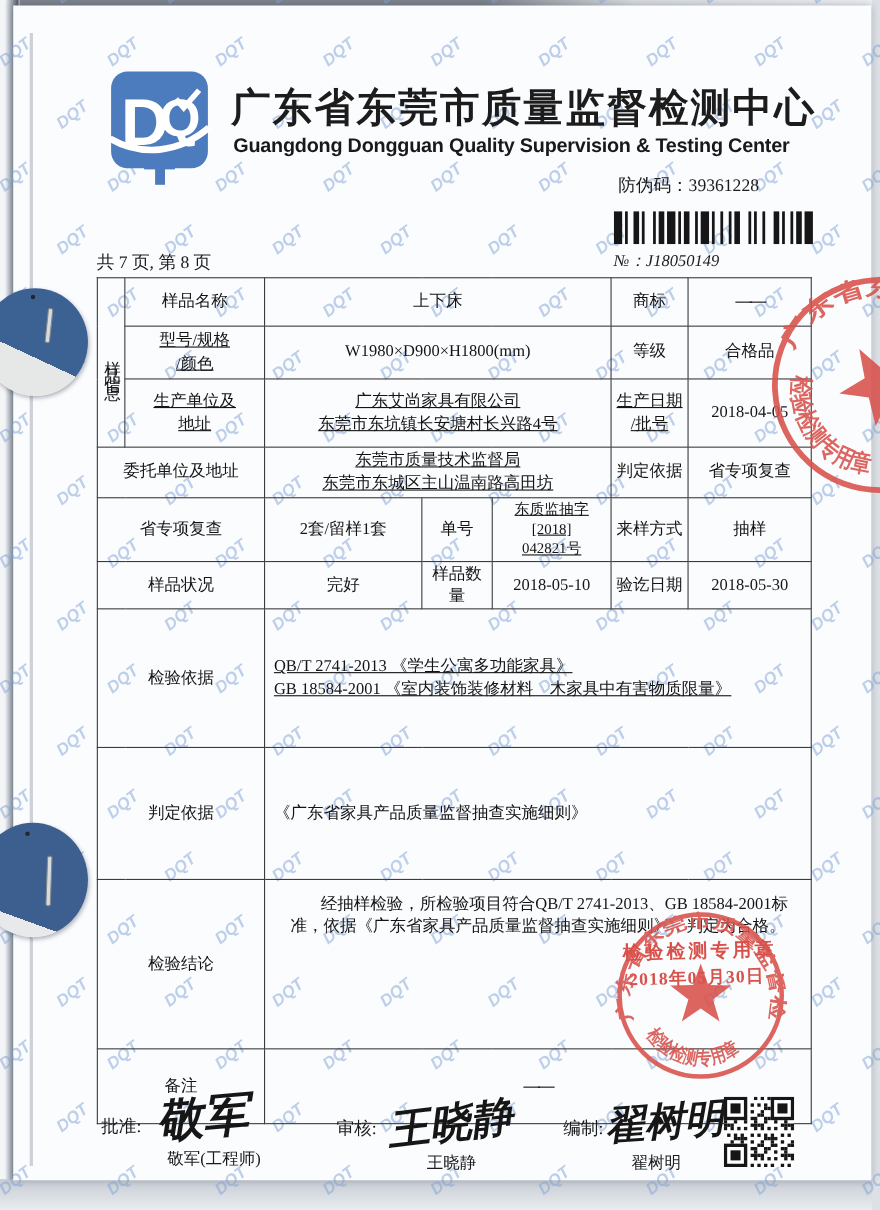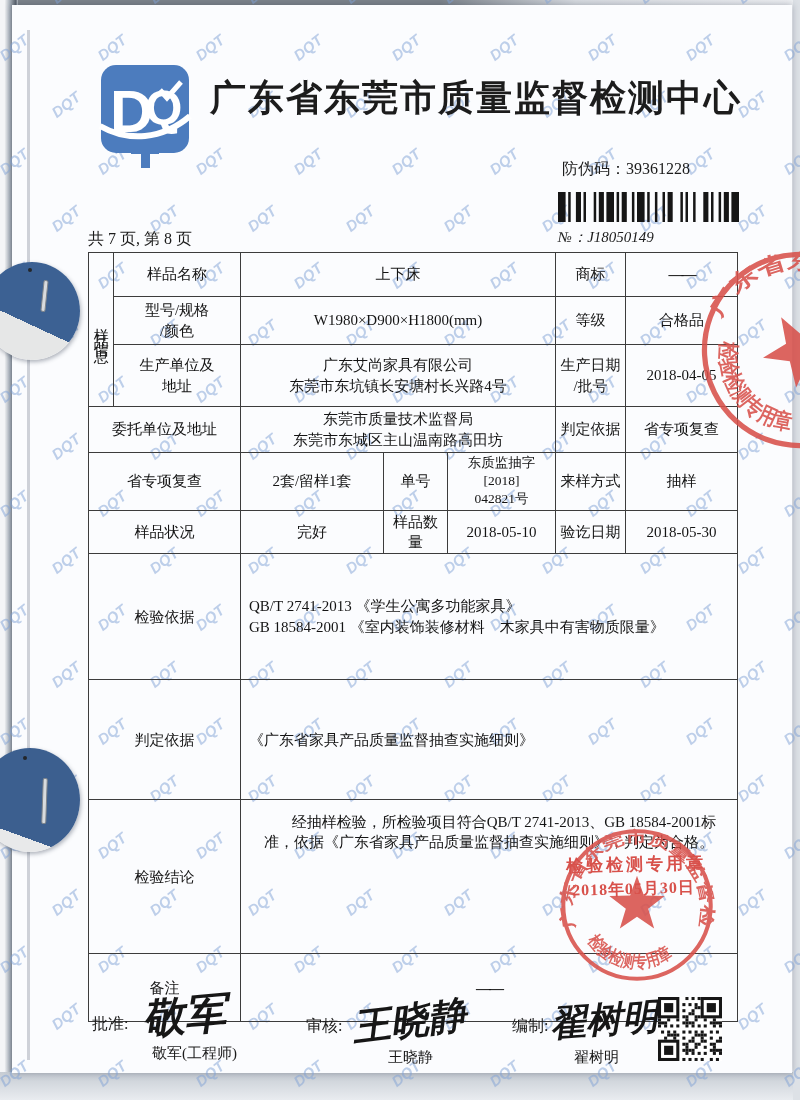--- a/index.html
+++ b/index.html
@@ -39,21 +39,21 @@
     font-size:29px;letter-spacing:7px;white-space:nowrap;}
   #page-info{left:88px;top:229px;font-size:16px;white-space:nowrap;}
   #report-no{left:558px;top:228px;font-size:15px;white-space:nowrap;font-style:italic;}
   
   #main-table{position:absolute;left:88px;top:252px;z-index:3;border-collapse:collapse;
     table-layout:fixed;width:649px;font-size:15px;color:#141414;}
   #main-table td{border:1px solid var(--line);text-align:center;vertical-align:middle;
     padding:1px 2px;line-height:1.35;overflow:hidden;}
   #main-table .lft{text-align:left;padding-left:8px;}
   .vlabel{writing-mode:vertical-rl;text-orientation:upright;letter-spacing:7px;margin:0 auto;}
-  .blk{display:block;}
+  .blk{display:block;text-decoration:underline;}
   .concl{text-align:left;vertical-align:top !important;padding:12px 14px 0 14px !important;
     text-indent:2em;line-height:1.6;}
   .basis{line-height:1.7;}
   .dash{letter-spacing:-2px;font-weight:600;}
   
   .stamp{position:absolute;z-index:4;opacity:.88;pointer-events:none;}
   .stamp-line{position:absolute;z-index:4;color:var(--red);font-weight:bold;white-space:nowrap;
     transform:rotate(-1.5deg);}
   #stamp-line1{left:566px;top:853px;font-size:17px;letter-spacing:3px;}
   #stamp-line2{left:572px;top:879px;font-size:16px;letter-spacing:1px;}
@@ -262,20 +262,21 @@
   <svg class="c" style="left:98px;top:62px" width="104" height="108" viewBox="0 0 104 108">
     <rect x="3" y="3" width="88" height="88" rx="15" fill="var(--logo-blue)"></rect>
     <text x="12" y="70" font-family="Liberation Sans,sans-serif" font-size="60" font-weight="bold" fill="#ffffff">D</text>
     <text x="47" y="62" font-family="Liberation Sans,sans-serif" font-size="48" font-weight="bold" fill="#ffffff">Q</text>
     <path d="M 2,64 C 30,80 64,78 92,54" stroke="#ffffff" stroke-width="6" fill="none"></path>
     <path d="M 62,28 l 7,8 l 14,-16" stroke="#ffffff" stroke-width="5" fill="none"></path>
     <rect x="33" y="86" width="28" height="6" fill="var(--logo-blue)"></rect>
     <rect x="43" y="86" width="9" height="20" fill="var(--logo-blue)"></rect>
   </svg>
   <div class="c" id="org-title">广东省东莞市质量监督检测中心</div>
+  <div class="c" id="org-en">Guangdong Dongguan Quality Supervision &amp; Testing Center</div>
   <div class="c" id="antifake">
     <span>防伪码：</span><span>39361228</span>
   </div>
   <svg class="c" id="barcode" viewBox="0 0 192 30">
       <rect x="0.0" y="0" width="7.6" height="30" fill="#161616"></rect>
       <rect x="10.2" y="0" width="2.5" height="30" fill="#161616"></rect>
       <rect x="17.9" y="0" width="5.1" height="30" fill="#161616"></rect>
       <rect x="25.5" y="0" width="2.5" height="30" fill="#161616"></rect>
       <rect x="35.7" y="0" width="2.5" height="30" fill="#161616"></rect>
       <rect x="40.8" y="0" width="5.1" height="30" fill="#161616"></rect>

